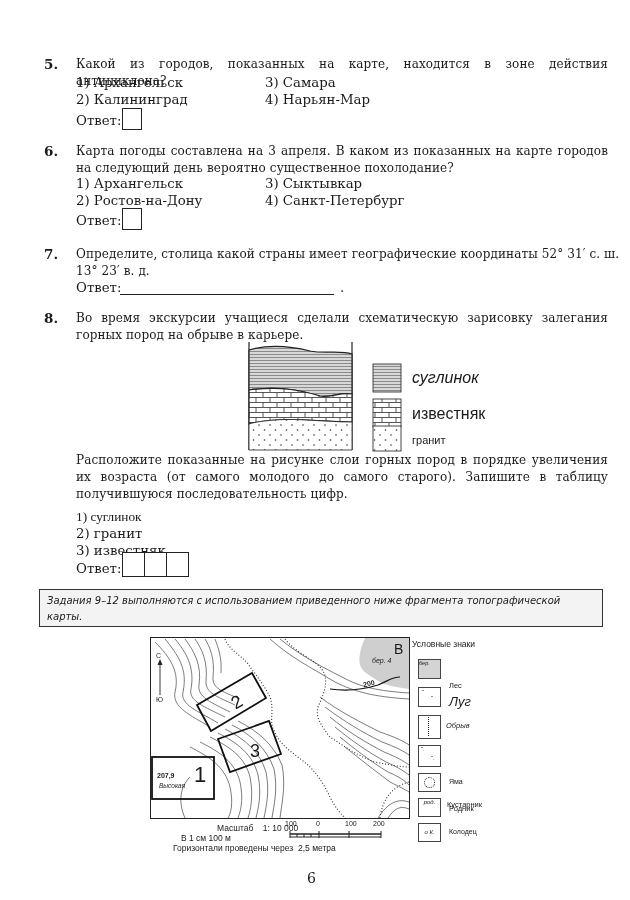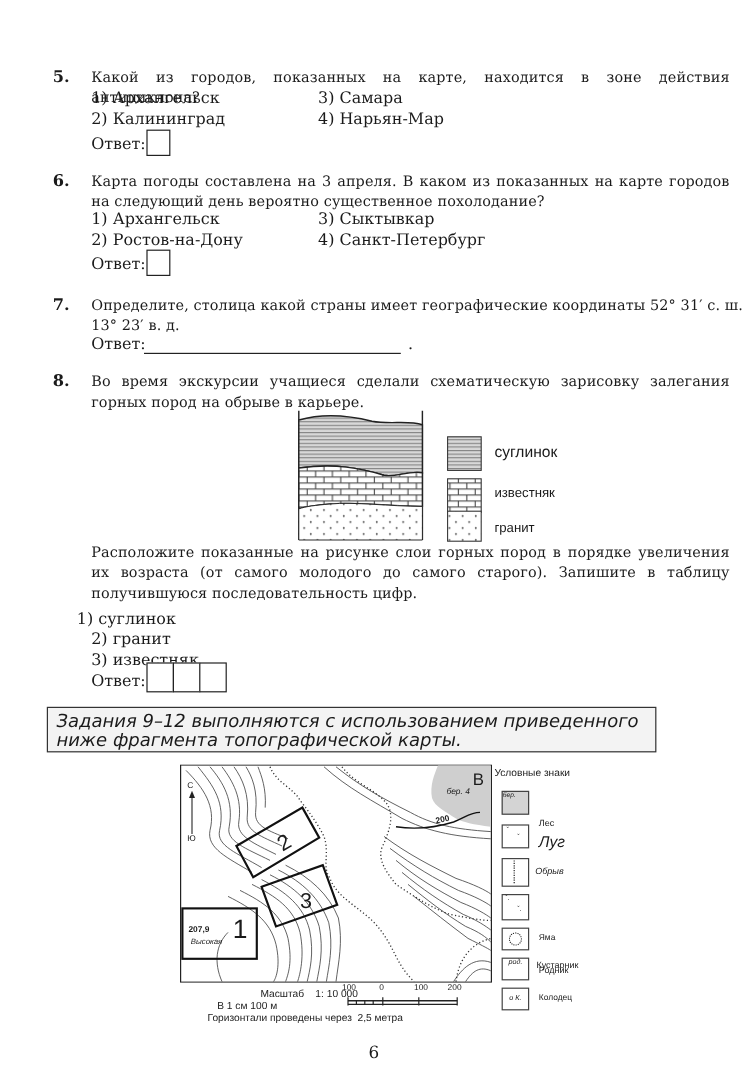--- a/index.html
+++ b/index.html
@@ -5,23 +5,23 @@
   html, body { margin:0; padding:0; background:#fff; }
   body { width:630px; height:900px; position:relative; overflow:hidden;
          font-family:"DejaVu Serif", serif; color:#1a1a1a; font-size:13.3px; }
   .abs { position:absolute; }
   .qnum { position:absolute; left:44px; font-weight:bold; font-size:13.5px; }
   .qtext { position:absolute; left:76px; width:532px; line-height:17px; text-align:justify; font-size:12px; letter-spacing:0.1px; }
   .opt { position:absolute; font-size:13.3px; white-space:nowrap; }
   .ans-label { position:absolute; left:76px; font-size:13.3px; }
   .ans-box { position:absolute; width:20px; height:22px; border:1.5px solid #222; box-sizing:border-box; background:#fff; }
   .ans-line { position:absolute; border-bottom:1.2px solid #222; }
-  .note-box { position:absolute; left:39px; top:589px; width:508px; height:38px; border:1.3px solid #333;
+  .note-box { position:absolute; left:39px; top:589px; width:564px; height:38px; border:1.3px solid #333;
               background:#f3f3f3; box-sizing:border-box; padding:3px 7px; font-family:"DejaVu Sans", sans-serif;
-              font-style:italic; font-size:15px; line-height:16px; }
+              font-style:italic; font-size:10px; line-height:16px; }
   .legend-text { font-family:"Liberation Sans", sans-serif; }
   .sans { font-family:"Liberation Sans", sans-serif; }
 </style>
 </head>
 <body>
 
 <div>
   <span class="qnum" style="top:56px;">5.</span>
   <div class="qtext" style="top:56px;">Какой из городов, показанных на карте, находится в зоне действия антициклона?</div>
   <span class="opt" style="left:76px;top:75px;">1)  Архангельск</span>
@@ -83,27 +83,27 @@
       <path d="M4,8 C25,2 45,4 65,9 C80,12 95,8 107,12 L107,52 C95,50 85,56 75,54 C55,48 35,44 4,48 Z" fill="url(#hstripe)" stroke="#222" stroke-width="1.2"></path>
 
       <path d="M4,48 C35,44 55,48 75,54 C85,56 95,50 107,52 L107,80 C80,80 50,76 30,78 C18,79 10,80 4,82 Z" fill="url(#brick)" stroke="#222" stroke-width="1.2"></path>
 
       <path d="M4,82 C10,80 18,79 30,78 C50,76 80,80 107,80 L107,108 L4,108 Z" fill="url(#dots)" stroke="#222" stroke-width="0.8"></path>
 
       <rect x="128" y="22" width="28" height="28" fill="url(#hstripe)" stroke="#333" stroke-width="0.9"></rect>
       <rect x="128" y="57" width="28" height="28" fill="url(#brick)" stroke="#333" stroke-width="0.9"></rect>
       <rect x="128" y="84" width="28" height="25" fill="url(#dots)" stroke="#333" stroke-width="0.9"></rect>
     </svg>
-    <span class="abs sans" style="left:167px;top:27px;font-size:13px;">суглинок</span>
-    <span class="abs sans" style="left:167px;top:63px;font-size:11px;">известняк</span>
+    <span class="abs sans" style="left:167px;top:27px;font-size:16px;font-style:italic;">суглинок</span>
+    <span class="abs sans" style="left:167px;top:63px;font-size:16px;">известняк</span>
     <span class="abs sans" style="left:167px;top:92px;font-size:11px;">гранит</span>
   </div>
 
   <div class="qtext" style="top:432px;margin-top:20px;">Расположите показанные на рисунке слои горных пород в порядке увеличения их возраста (от самого молодого до самого старого). Запишите в таблицу получившуюся последовательность цифр.</div>
-  <span class="opt" style="left:64px;top:509px;">1)  суглинок</span>
+  <span class="opt" style="left:76px;top:509px;font-family:Liberation Serif, serif;">1)  суглинок</span>
   <span class="opt" style="left:76px;top:526px;">2)  гранит</span>
   <span class="opt" style="left:76px;top:543px;">3)  известняк</span>
   <span class="ans-label" style="top:561px;">Ответ:</span>
   <div class="ans-box" style="left:122px;top:552px;width:23px;height:25px;"></div>
   <div class="ans-box" style="left:144px;top:552px;width:23px;height:25px;"></div>
   <div class="ans-box" style="left:166px;top:552px;width:23px;height:25px;"></div>
 </div>
 
 <div class="note-box">Задания 9–12 выполняются с использованием приведенного ниже фрагмента топографической карты.</div>
 

